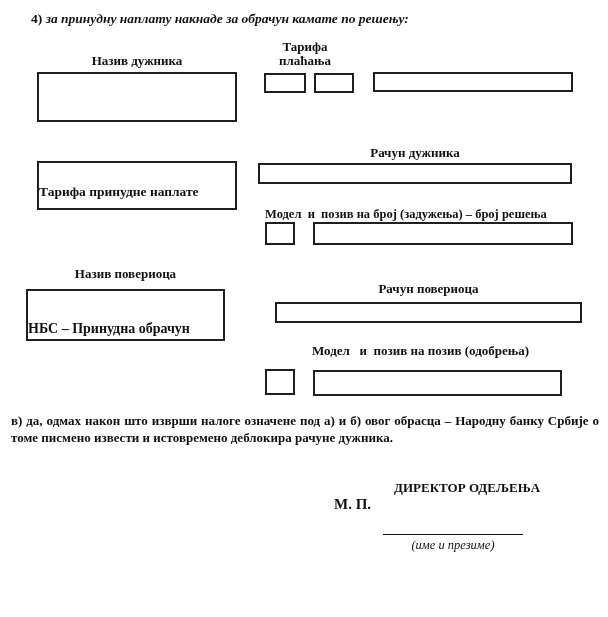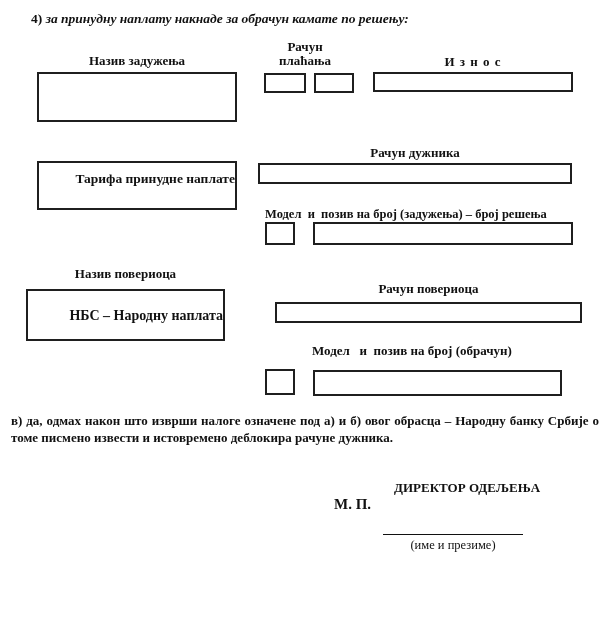--- a/index.html
+++ b/index.html
@@ -27,77 +27,76 @@
     box-sizing:border-box;
   }
   .thin { border-width:2px; }
   .title {
     position:absolute; left:31px; top:11px;
     font-size:13.5px; font-weight:bold; white-space:pre;
   }
   .title .it { font-style:italic; }
   .boxtext {
     position:absolute; left:0; right:0;
-    font-weight:bold; font-size:13.5px; text-align:right;
+    font-weight:bold; font-size:13.5px; text-align:left;margin-top:13px;
   }
   .clause {
     position:absolute; left:11px; top:412px; width:588px;
     font-size:13px; font-weight:bold; line-height:17px;
     text-align:justify;
   }
   .director { position:absolute; left:394px; top:480px; font-size:13px; font-weight:bold; }
   .mp { position:absolute; left:334px; top:496px; font-size:15px; font-weight:bold; }
   .sigline {
     position:absolute; left:383px; top:534px; width:140px; height:0;
     border-top:1.5px solid #111;
   }
   .sigcaption {
     position:absolute; left:375px; top:538px; width:156px;
-    font-size:12.5px; text-align:center;
+    font-size:12.5px; font-style:italic; text-align:center;
   }
 </style>
 </head>
 <body>
 
 <div class="page">
 
   <div class="title"><span>4) </span><span class="it">за принудну наплату накнаде за обрачун камате по решењу:</span></div>
 
-  <div class="lbl ctr" style="left:37px; top:54px; width:200px;">Назив задужења</div>
+  <div class="lbl ctr" style="left:37px; top:54px; width:200px;">Назив дужника</div>
   <div class="lbl ctr" style="left:259px; top:40px; width:92px;">
-    <div>Рачун</div>
+    <div>Тарифа</div>
     <div>плаћања</div>
   </div>
-  <div class="lbl ctr pre" style="left:373px; top:55px; width:200px; letter-spacing:1px;">И з н о с</div>
 
   <div class="box" style="left:37px; top:72px; width:200px; height:50px;"></div>
   <div class="box" style="left:264px; top:73px; width:42px; height:20px;"></div>
   <div class="box" style="left:314px; top:73px; width:40px; height:20px;"></div>
   <div class="box" style="left:373px; top:72px; width:200px; height:20px;"></div>
 
   <div class="box" style="left:37px; top:161px; width:200px; height:49px;">
     <div class="boxtext" style="top:8px;">Тарифа принудне наплате</div>
   </div>
 
   <div class="lbl ctr" style="left:258px; top:146px; width:314px;">Рачун дужника</div>
   <div class="box thin" style="left:258px; top:163px; width:314px; height:21px;"></div>
 
   <div class="lbl pre" style="left:265px; top:207px; font-size:12.5px;">Модел  и  позив на број (задужења) – број решења</div>
   <div class="box" style="left:265px; top:222px; width:30px; height:23px;"></div>
   <div class="box" style="left:313px; top:222px; width:260px; height:23px;"></div>
 
   <div class="lbl ctr" style="left:26px; top:267px; width:199px;">Назив повериоца</div>
   <div class="box" style="left:26px; top:289px; width:199px; height:52px;">
-    <div class="boxtext" style="top:17px; font-size:14px;">НБС – Народну наплата</div>
+    <div class="boxtext" style="top:17px; font-size:14px;">НБС – Принудна обрачун</div>
   </div>
 
   <div class="lbl ctr" style="left:275px; top:282px; width:307px;">Рачун повериоца</div>
   <div class="box thin" style="left:275px; top:302px; width:307px; height:21px;"></div>
 
-  <div class="lbl pre" style="left:312px; top:344px;">Модел   и  позив на број (обрачун)</div>
+  <div class="lbl pre" style="left:312px; top:344px;">Модел   и  позив на позив (одобрења)</div>
   <div class="box" style="left:265px; top:369px; width:30px; height:26px;"></div>
   <div class="box" style="left:313px; top:370px; width:249px; height:26px;"></div>
 
   <div class="clause">в) да, одмах након што изврши налоге означене под а) и б) овог обрасца – Народну банку Србије о томе писмено извести и истовремено деблокира рачуне дужника.</div>
 
   <div class="director">ДИРЕКТОР ОДЕЉЕЊА</div>
   <div class="mp">М. П.</div>
   <div class="sigline"></div>
   <div class="sigcaption">(име и презиме)</div>
 

